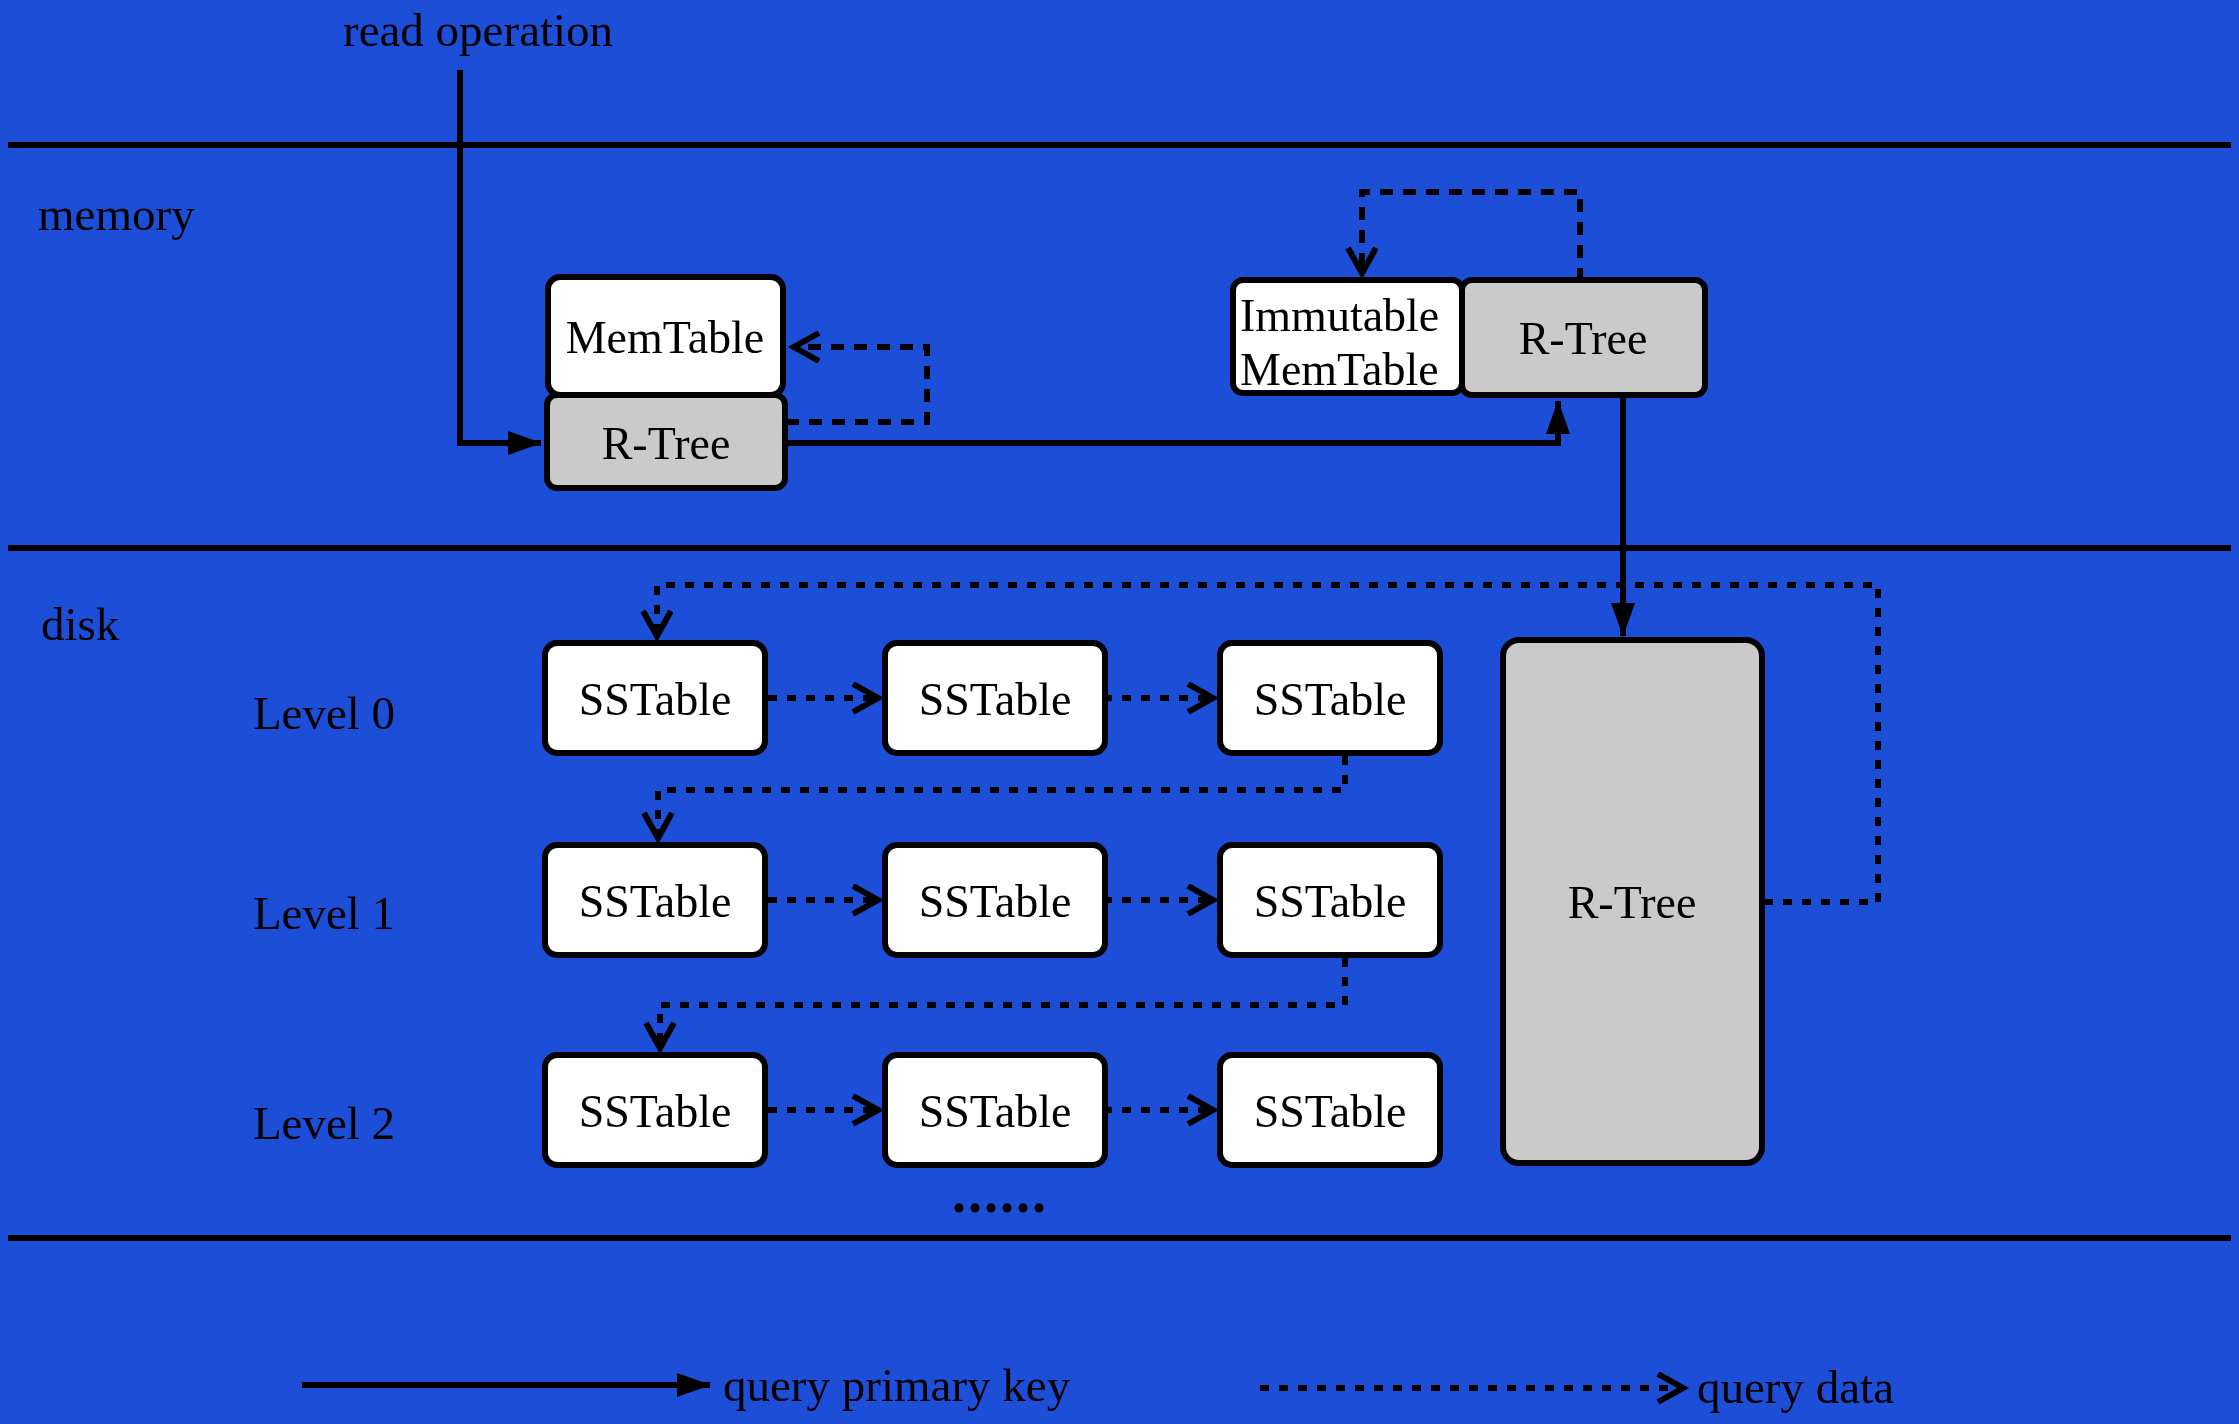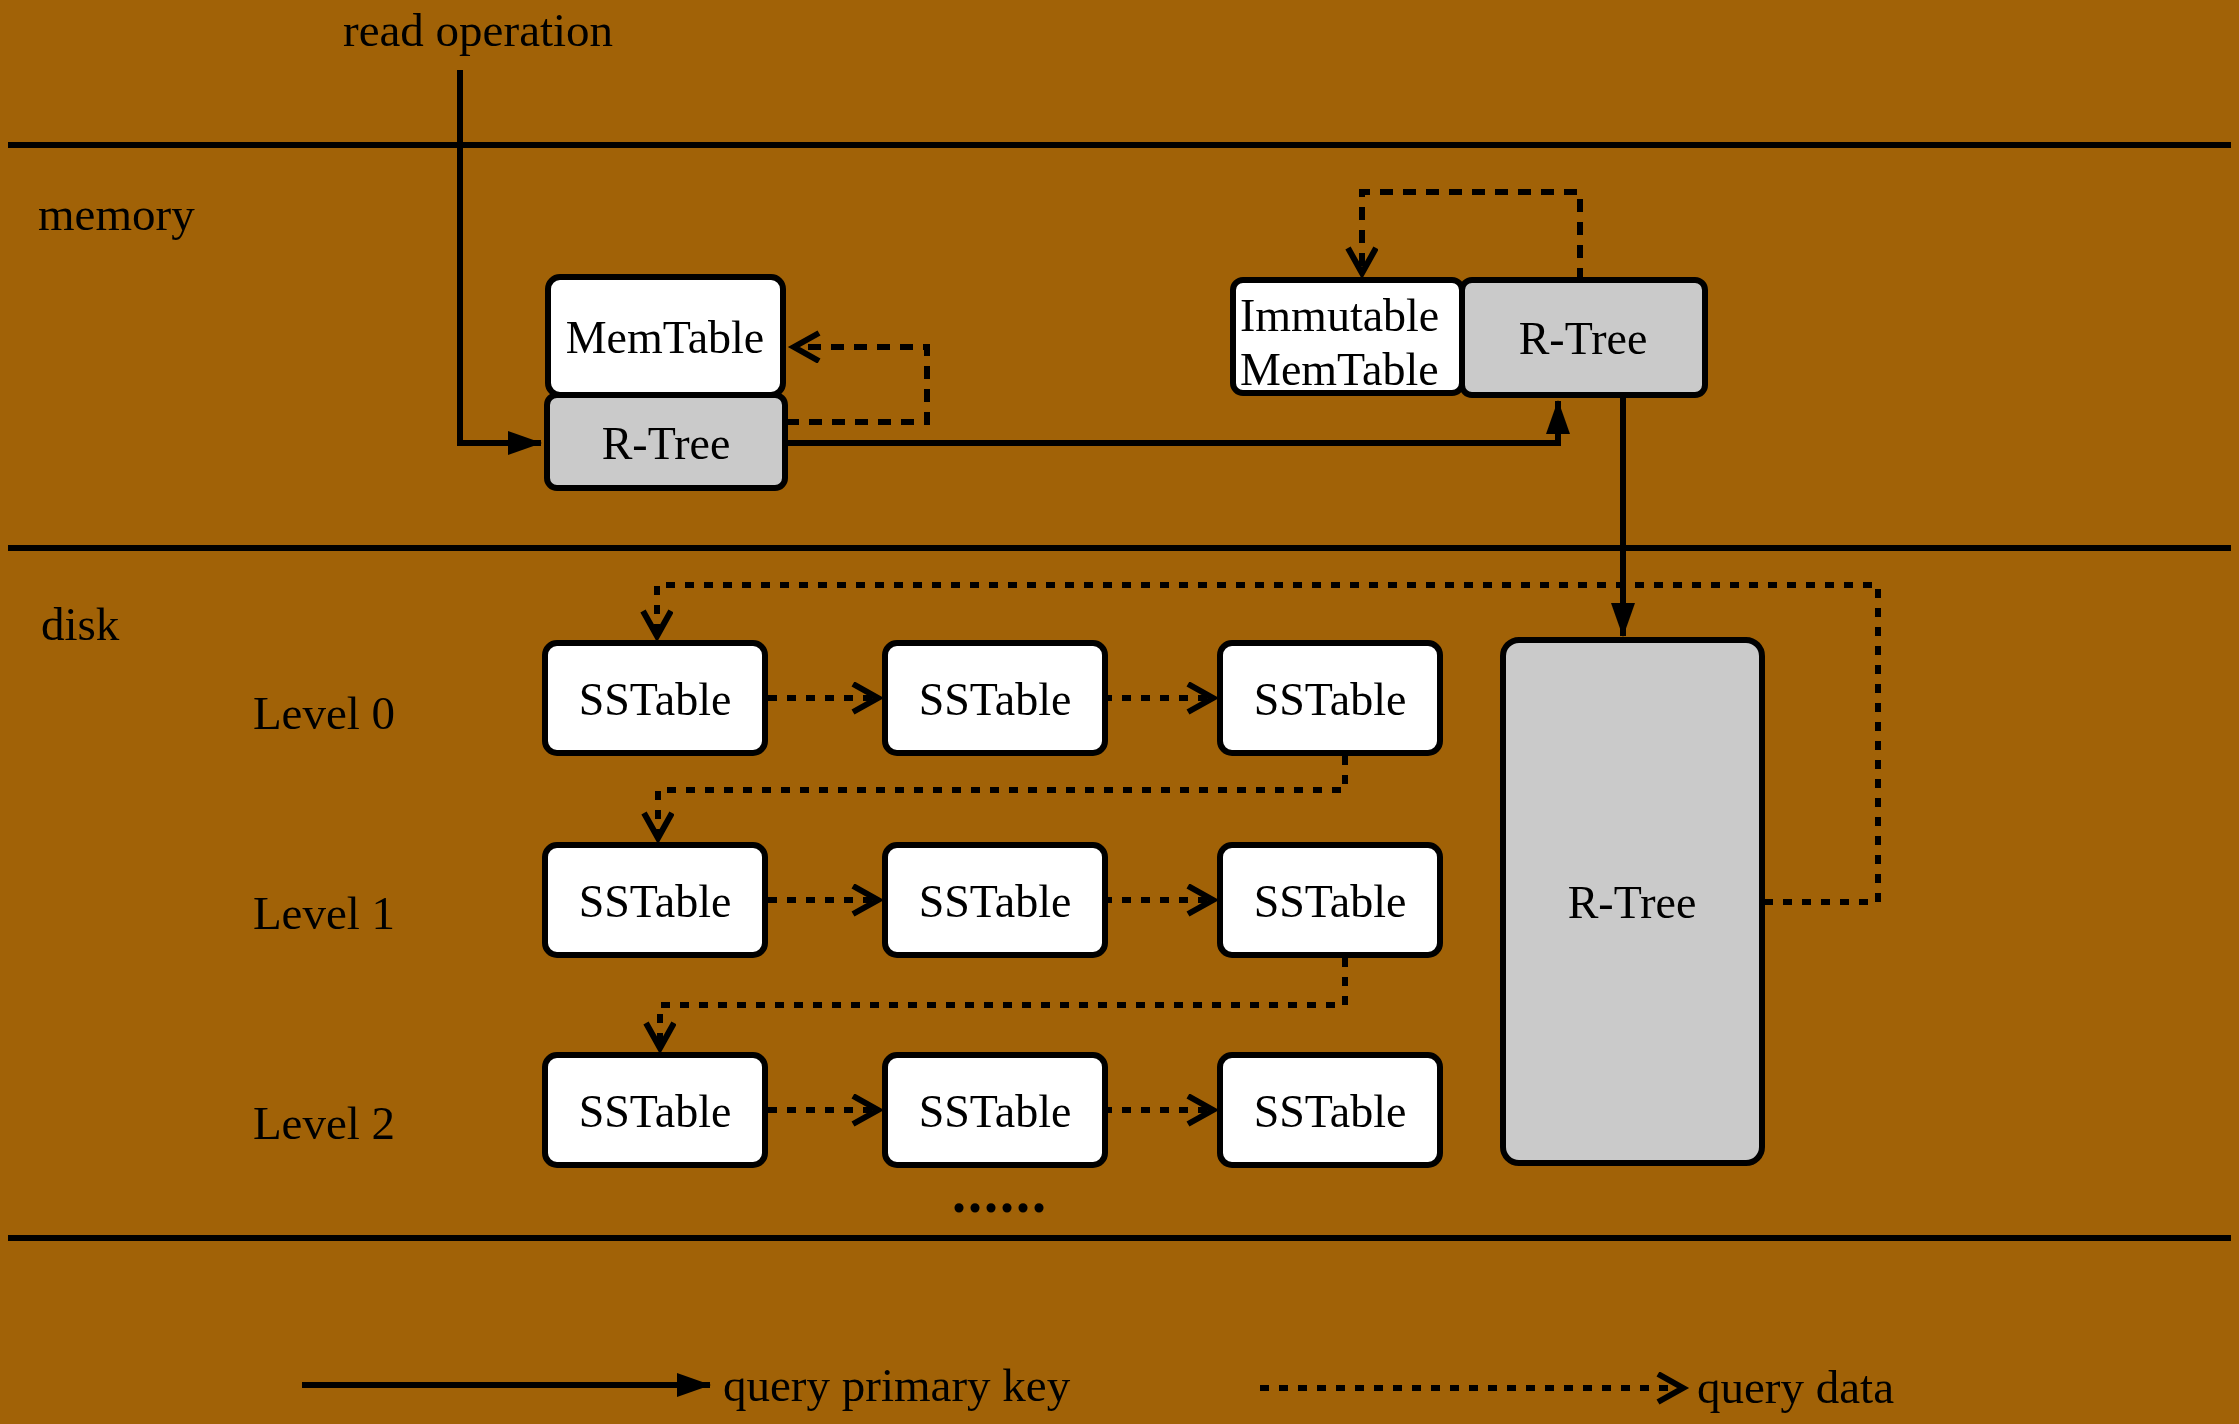--- a/index.html
+++ b/index.html
@@ -4,21 +4,21 @@
 <style>
   html, body {
     margin: 0;
     padding: 0;
     background: #ffffff;
   }
   .canvas {
     position: relative;
     width: 2239px;
     height: 1424px;
-    background: #a16207;
+    background: #1d4ed8;
     font-family: "Liberation Serif", "DejaVu Serif", serif;
   }
   svg { display: block; }
   text {
     font-family: "Liberation Serif", "DejaVu Serif", serif;
     fill: #000000;
   }
   .lbl        { font-size: 47px; }
   .boxlbl     { font-size: 46px; }
   .ellipsis   { font-size: 56px; font-weight: bold; letter-spacing: 2px; }

